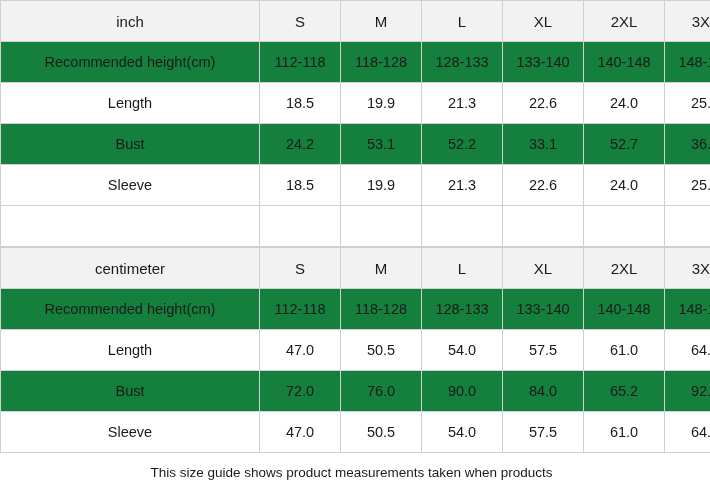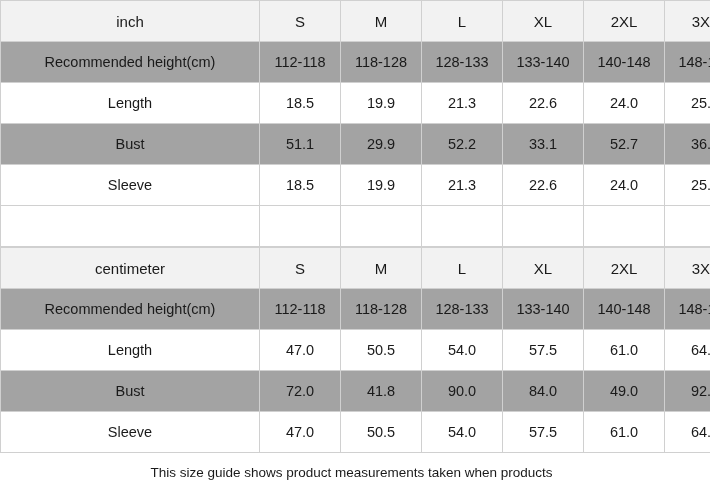--- a/index.html
+++ b/index.html
@@ -35,21 +35,21 @@
     height: 40px;
     padding: 0 2px;
     background: #ffffff;
     white-space: nowrap;
   }
   table.size-table tr.header-row td {
     background: #f2f2f2;
     font-size: 15px;
   }
   table.size-table tr.shade-row td {
-    background: #a3a3a3;
+    background: #15803d;
   }
   table.size-table td.label-cell {
     width: 254px;
   }
   table.size-table td.size-cell {
     width: 76px;
   }
   .spacer-row td {
     height: 41px;
     border-left: 1px solid #d0d0d0;
@@ -102,22 +102,22 @@
         <td class="label-cell">Length</td>
         <td class="size-cell">18.5</td>
         <td class="size-cell">19.9</td>
         <td class="size-cell">21.3</td>
         <td class="size-cell">22.6</td>
         <td class="size-cell">24.0</td>
         <td class="size-cell">25.4</td>
       </tr>
       <tr class="shade-row">
         <td class="label-cell">Bust</td>
-        <td class="size-cell">51.1</td>
-        <td class="size-cell">29.9</td>
+        <td class="size-cell">24.2</td>
+        <td class="size-cell">53.1</td>
         <td class="size-cell">52.2</td>
         <td class="size-cell">33.1</td>
         <td class="size-cell">52.7</td>
         <td class="size-cell">36.2</td>
       </tr>
       <tr>
         <td class="label-cell">Sleeve</td>
         <td class="size-cell">18.5</td>
         <td class="size-cell">19.9</td>
         <td class="size-cell">21.3</td>
@@ -162,24 +162,24 @@
         <td class="size-cell">47.0</td>
         <td class="size-cell">50.5</td>
         <td class="size-cell">54.0</td>
         <td class="size-cell">57.5</td>
         <td class="size-cell">61.0</td>
         <td class="size-cell">64.5</td>
       </tr>
       <tr class="shade-row">
         <td class="label-cell">Bust</td>
         <td class="size-cell">72.0</td>
-        <td class="size-cell">41.8</td>
+        <td class="size-cell">76.0</td>
         <td class="size-cell">90.0</td>
         <td class="size-cell">84.0</td>
-        <td class="size-cell">49.0</td>
+        <td class="size-cell">65.2</td>
         <td class="size-cell">92.0</td>
       </tr>
       <tr>
         <td class="label-cell">Sleeve</td>
         <td class="size-cell">47.0</td>
         <td class="size-cell">50.5</td>
         <td class="size-cell">54.0</td>
         <td class="size-cell">57.5</td>
         <td class="size-cell">61.0</td>
         <td class="size-cell">64.5</td>

